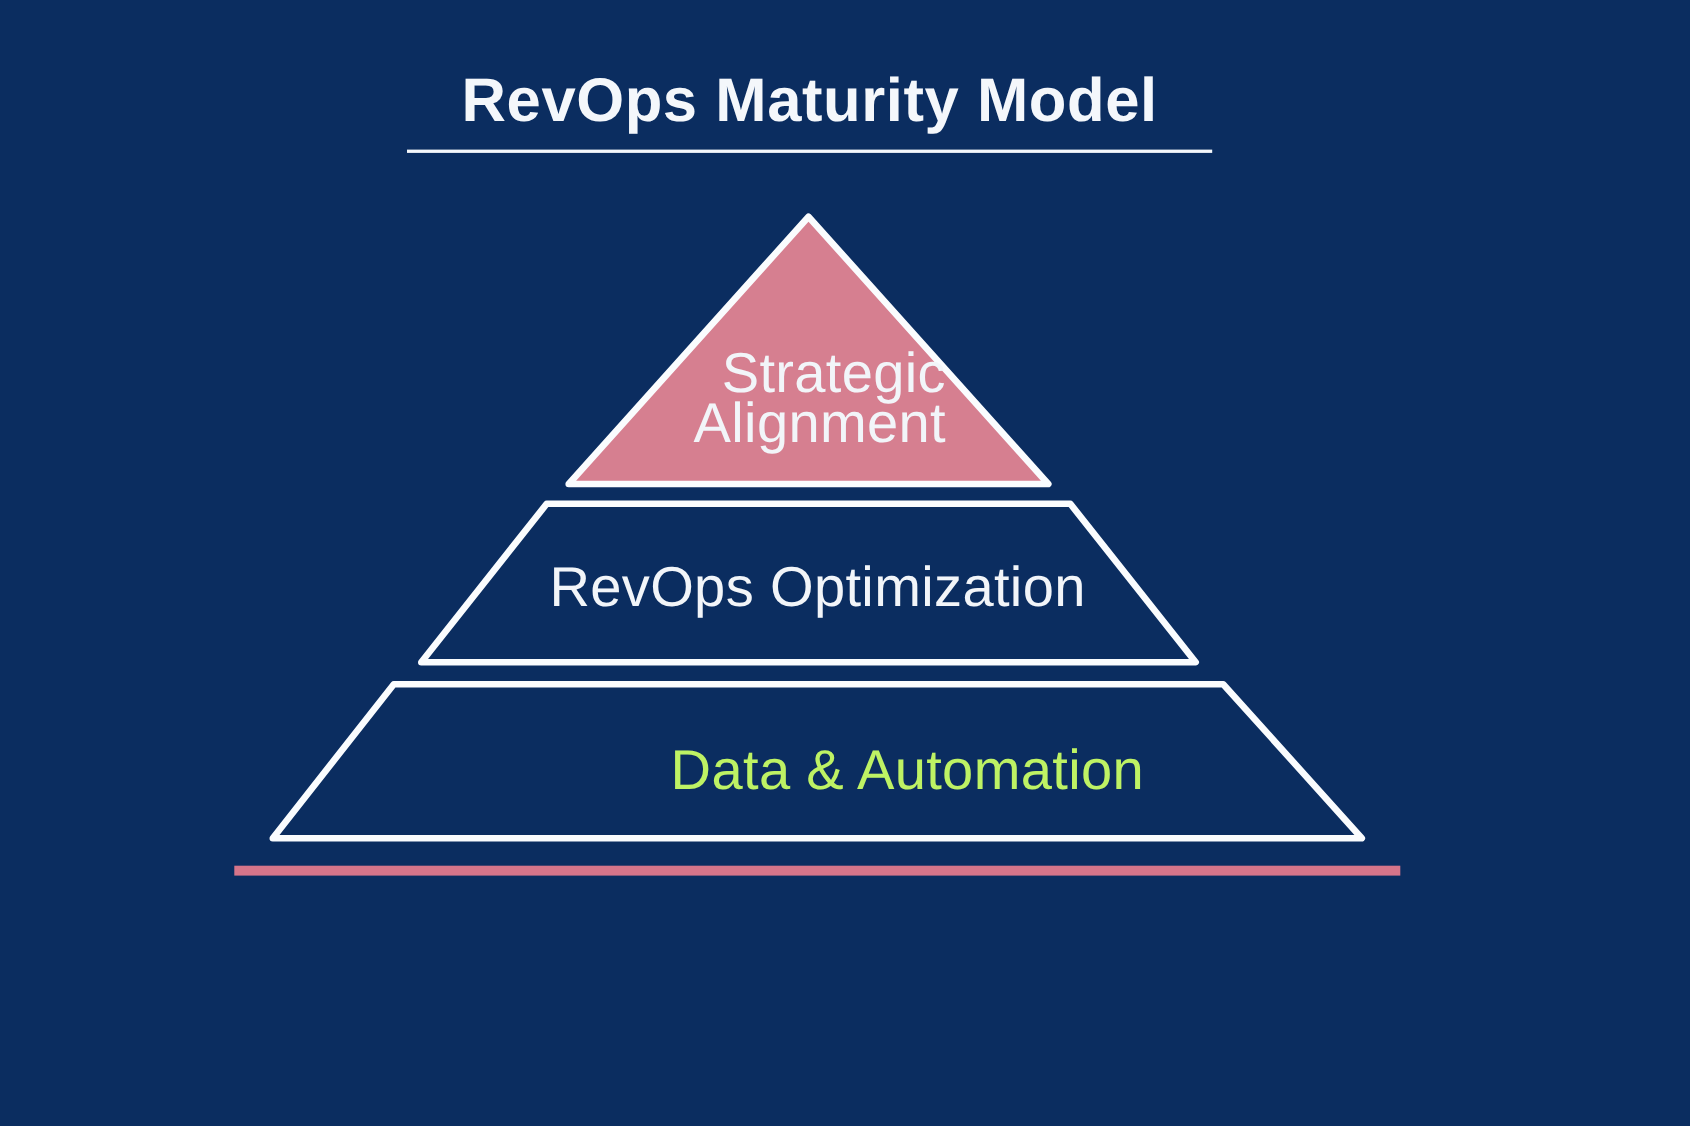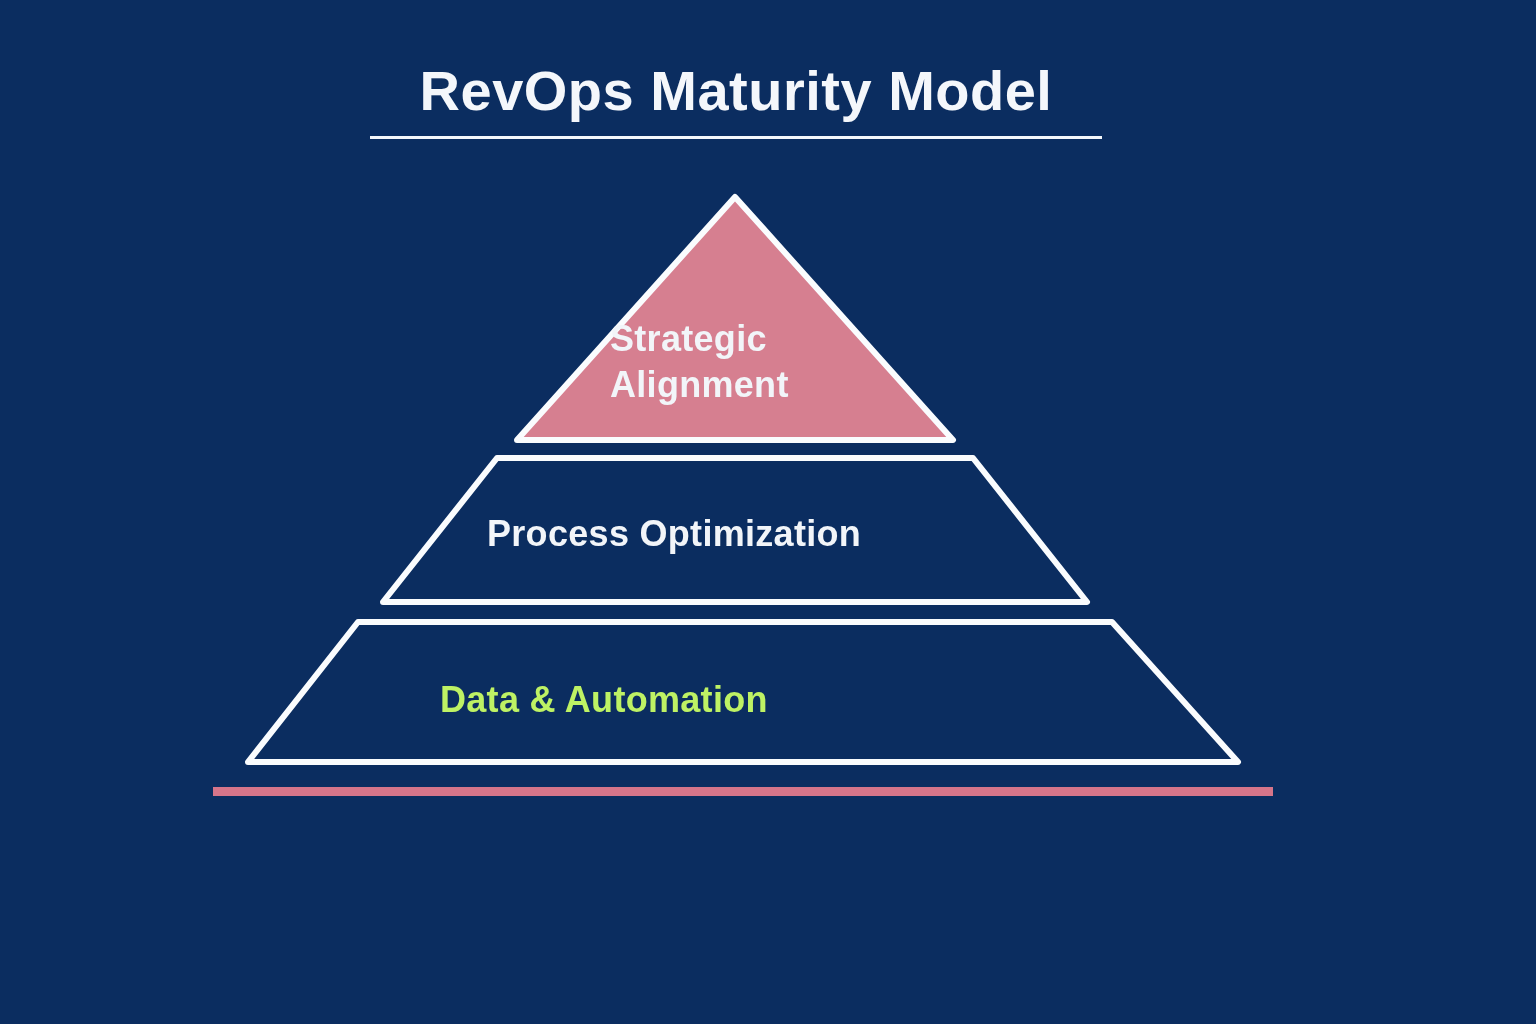--- a/index.html
+++ b/index.html
@@ -47,24 +47,24 @@
     height: 1024px;
   }
   svg.pyramid polygon {
     stroke: #fafcfe;
     stroke-width: 6;
     stroke-linejoin: round;
   }
   .tier-label {
     position: absolute;
     color: #f2f5f9;
-    font-weight: bold;
-    text-align: left;
+    font-weight: normal;
+    text-align: right;
     line-height: 46px;
-    font-size: 36px;
+    font-size: 51px;
     letter-spacing: 0.3px;
   }
   .tier-label.l1 {
     left: 610px;
     top: 316px;
     width: 250px;
   }
   .tier-label.l2 {
     left: 487px;
     top: 511px;
@@ -88,17 +88,17 @@
 
   <svg class="pyramid" viewBox="0 0 1536 1024">
     <polygon points="735,197 953,440 517,440" fill="#d67f90"></polygon>
     <polygon points="497,458 973,458 1087,602 383,602" fill="#0b2d60"></polygon>
     <polygon points="358,622 1112,622 1238,762 248,762" fill="#0b2d60"></polygon>
     <rect x="213" y="787" width="1060" height="9" fill="#d6758a"></rect>
   </svg>
 
   <div class="tier-label l1" style="color: rgb(242, 245, 249);">Strategic Alignment</div>
 
-  <div class="tier-label l2" style="color: rgb(242, 245, 249);">Process Optimization</div>
+  <div class="tier-label l2" style="color: rgb(242, 245, 249);">RevOps Optimization</div>
 
   <div class="tier-label l3" style="color: #bef264;">Data &amp; Automation</div>
 
 </div>
 
 </body></html>

